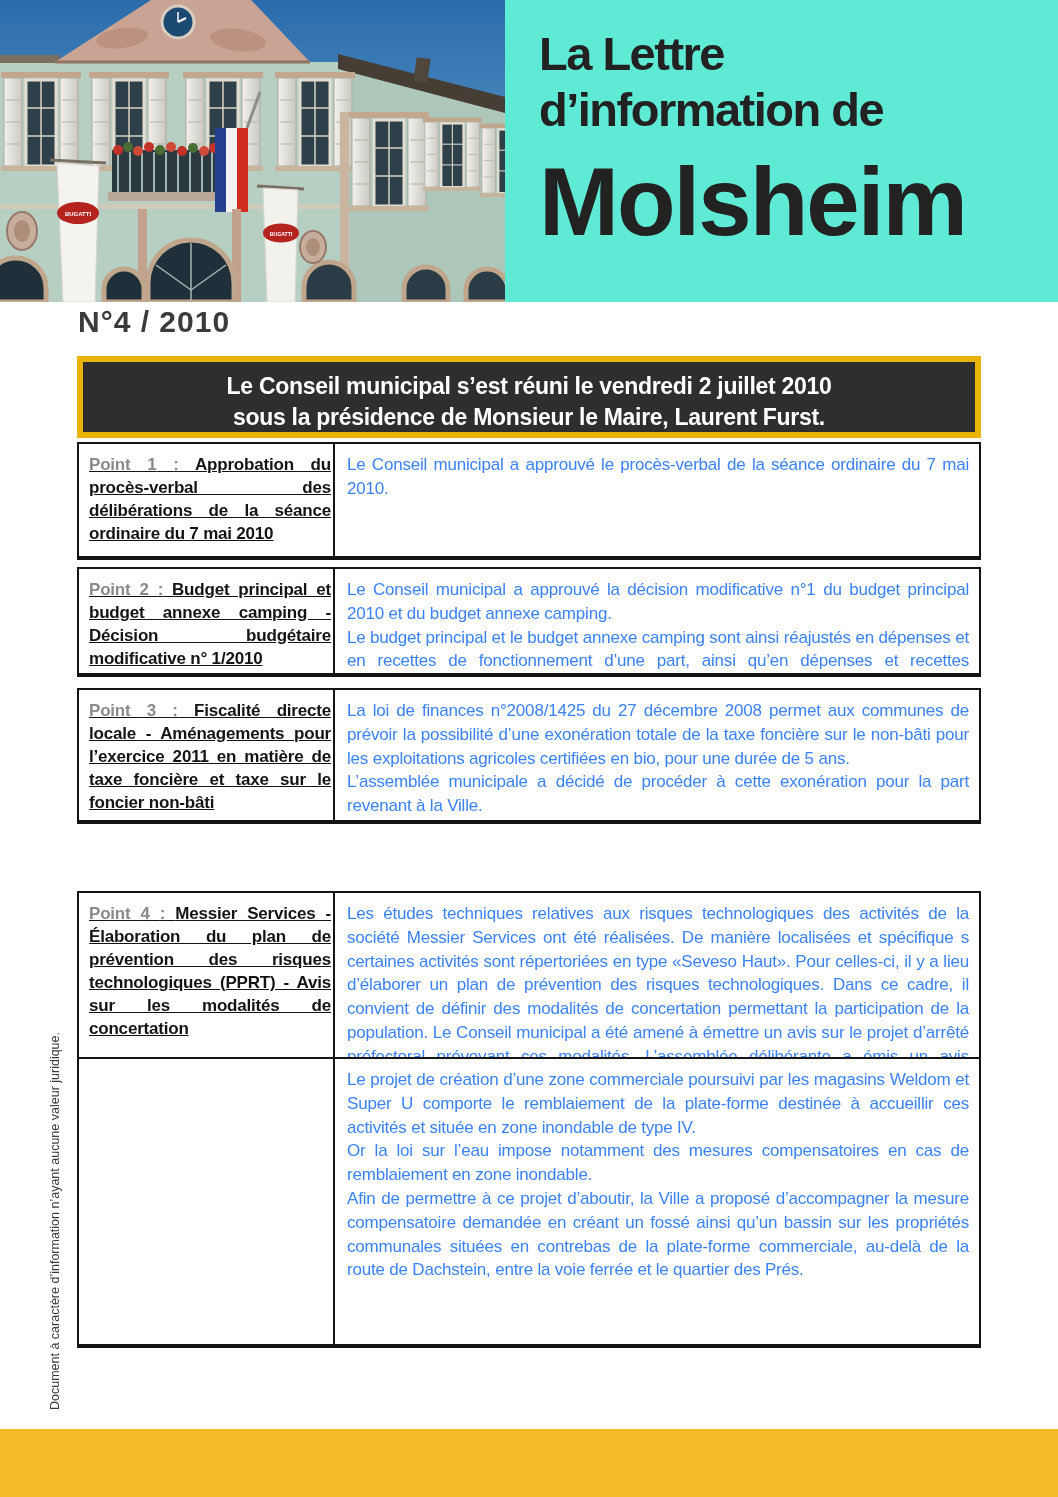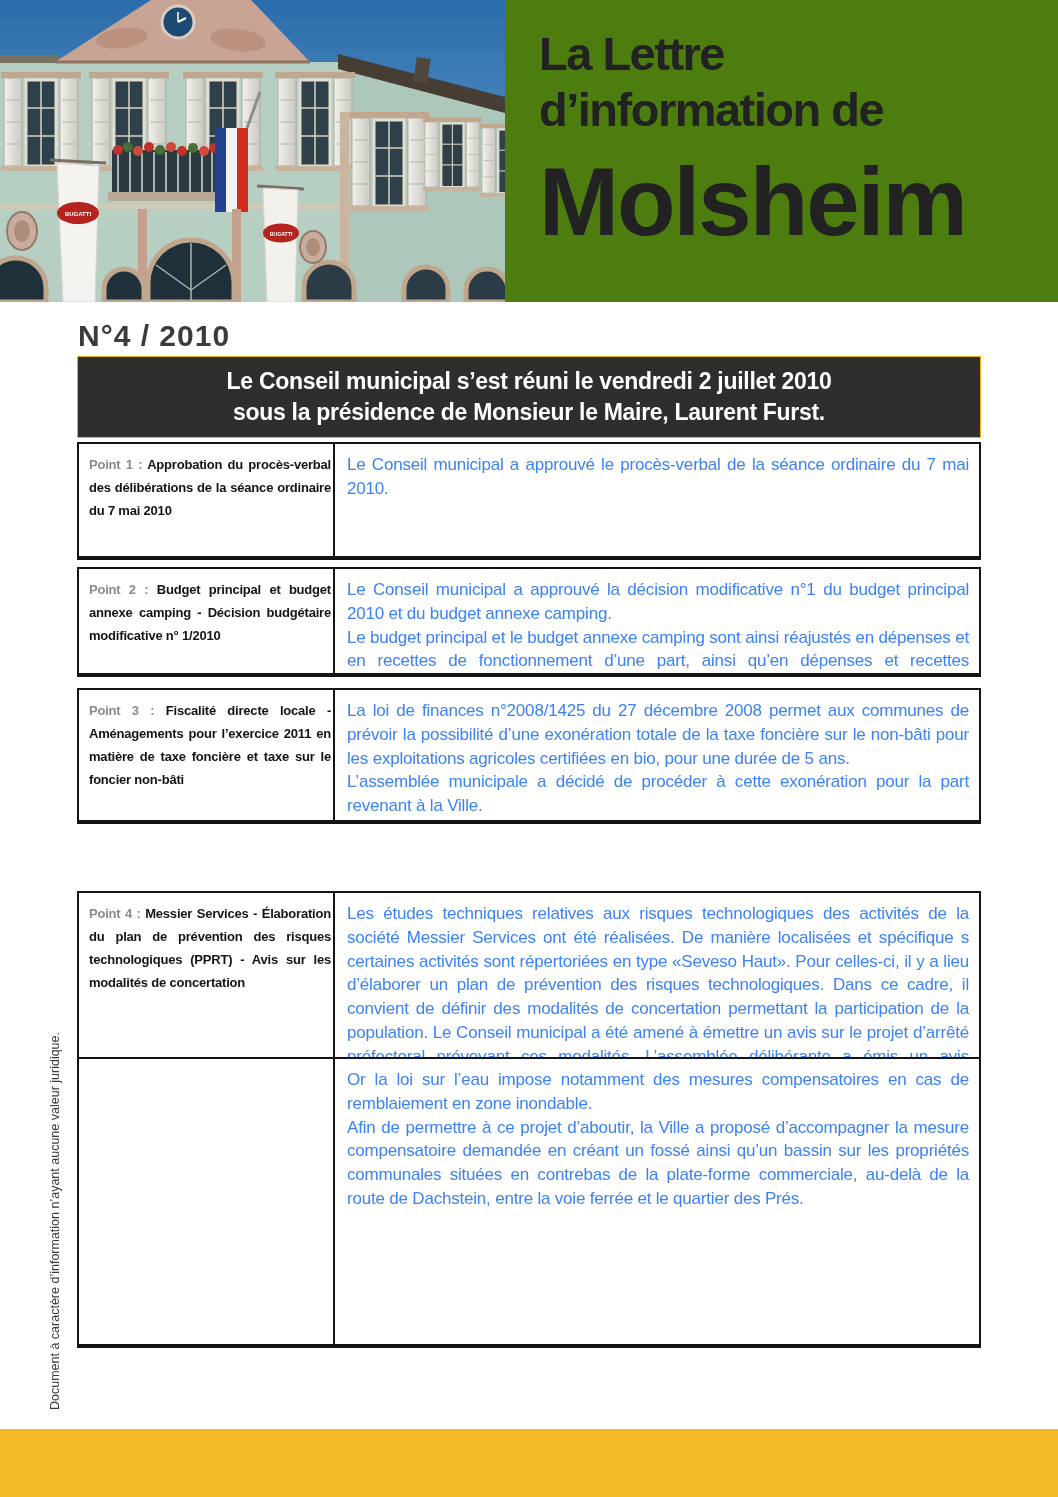--- a/index.html
+++ b/index.html
@@ -4,47 +4,47 @@
 <style>
   * { margin:0; padding:0; box-sizing:border-box; }
   html,body { background:#ffffff; }
   body { width:1058px; font-family:"Liberation Sans", sans-serif; }
   .page { position:relative; width:1058px; height:1497px; background:#ffffff; overflow:hidden; }
 
   
   .photo-wrap { position:absolute; left:0; top:0; width:505px; height:302px; overflow:hidden; }
   .masthead {
     position:absolute; left:505px; top:0; width:553px; height:302px;
-    background:#4d7c0f; color:#222222; padding:26px 0 0 34px;
+    background:#5eead4; color:#222222; padding:26px 0 0 34px;
   }
   .m-line { font-size:47px; font-weight:bold; line-height:56px; letter-spacing:-1.5px; }
   .m-city { font-size:96px; font-weight:bold; line-height:96px; letter-spacing:-2px; margin-top:16px; }
 
   .issue {
     position:absolute; left:78px; top:305px;
-    font-size:30px; font-weight:bold; color:#3b3b3b; letter-spacing:1px;margin-top:14px;
+    font-size:30px; font-weight:bold; color:#3b3b3b; letter-spacing:1px;
   }
 
   
   .banner {
     position:absolute; left:77px; top:356px; width:904px; height:82px;
-    background:#2e2e2e; border:1px solid #eab308;
+    background:#2e2e2e; border:6px solid #eab308;
     color:#ffffff; text-align:center; font-weight:bold;
     font-size:23px; line-height:31px; padding-top:9px; letter-spacing:-0.3px;
   }
 
   
   .point-box {
     position:absolute; left:77px; width:904px; background:#ffffff;
     border:2px solid #141414; border-bottom-width:4px; overflow:hidden;
   }
   .pt-title {
     position:absolute; left:10px; top:9px; width:242px;
-    font-size:13px; font-weight:bold; line-height:23px;
-    color:#141414; text-align:justify; letter-spacing:-0.2px;
+    font-size:17px; font-weight:bold; line-height:23px;
+    color:#141414; text-align:justify; letter-spacing:-0.2px;text-decoration:underline;
   }
   .pt-label { color:#8a8a8a; }
   .v-divider { position:absolute; left:254px; top:0; bottom:0; width:2px; background:#141414; }
   .pt-body {
     position:absolute; left:268px; top:9px; width:622px;
     font-size:17px; line-height:23.8px; color:#3b82f6;
     text-align:justify; letter-spacing:-0.2px;
   }
   .pt-body p { margin:0; }
 
@@ -256,20 +256,21 @@
     </div>
     <div class="v-divider"></div>
     <div class="pt-body">
       <p>Les études techniques relatives aux risques technologiques des activités de la société Messier Services ont été réalisées. De manière localisées et spécifique s certaines activités sont répertoriées en type «Seveso Haut». Pour celles-ci, il y a lieu d’élaborer un plan de prévention des risques technologiques. Dans ce cadre, il convient de définir des modalités de concertation permettant la participation de la population. Le Conseil municipal a été amené à émettre un avis sur le projet d’arrêté préfectoral prévoyant ces modalités. L’assemblée délibérante a émis un avis favorable.</p>
     </div>
   </section>
 
   <section class="point-box" style="top:1057px;height:291px">
     <div class="v-divider"></div>
     <div class="pt-body">
+      <p>Le projet de création d’une zone commerciale poursuivi par les magasins Weldom et Super U comporte le remblaiement de la plate-forme destinée à accueillir ces activités et située en zone inondable de type IV.</p>
       <p>Or la loi sur l’eau impose notamment des mesures compensatoires en cas de remblaiement en zone inondable.</p>
       <p>Afin de permettre à ce projet d’aboutir, la Ville a proposé d’accompagner la mesure compensatoire demandée en créant un fossé ainsi qu’un bassin sur les propriétés communales situées en contrebas de la plate-forme commerciale, au-delà de la route de Dachstein, entre la voie ferrée et le quartier des Prés.</p>
     </div>
   </section>
 
   <div class="side-note">Document à caractère d’information n’ayant aucune valeur juridique.</div>
 
   <div class="footer-bar"></div>
 
 </div>

